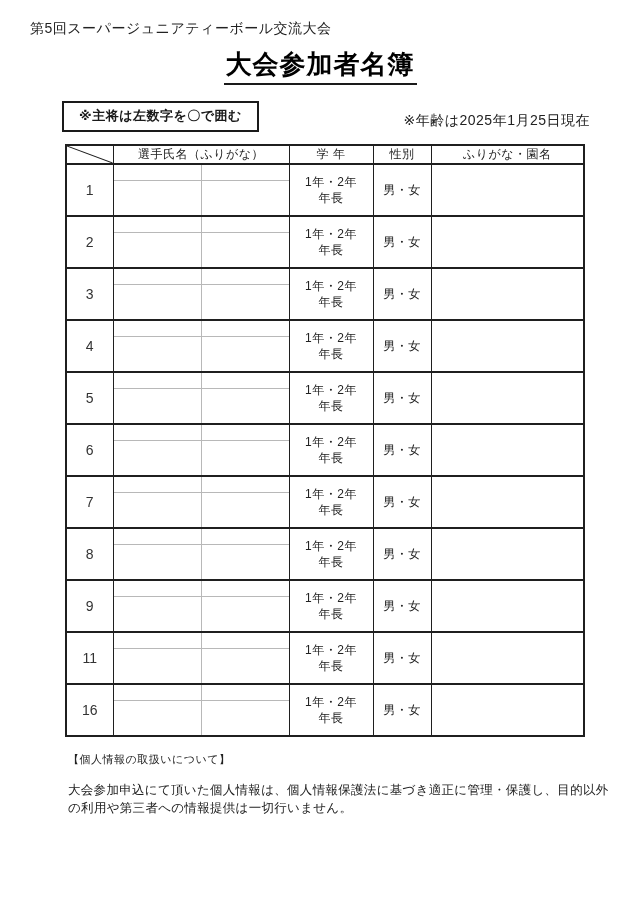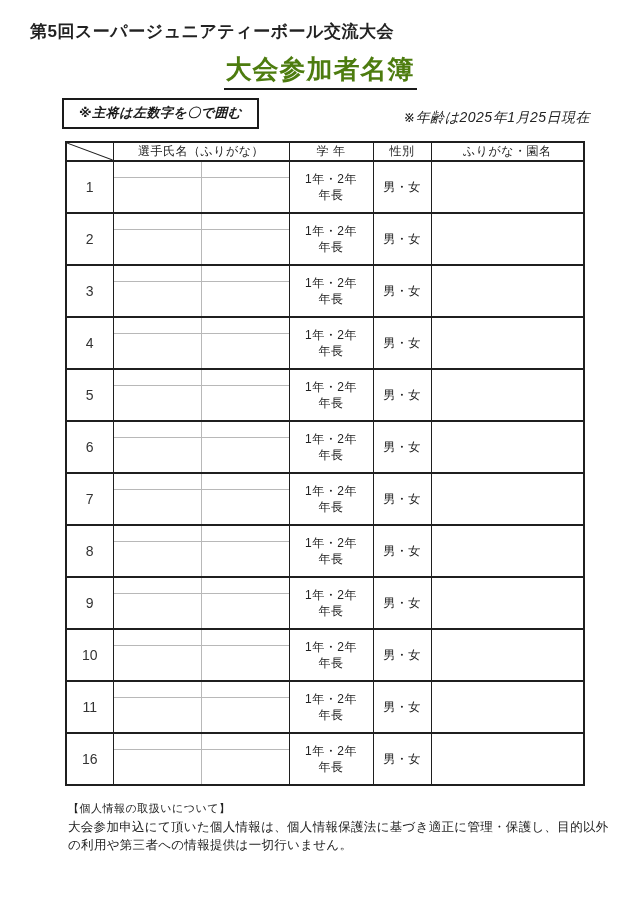--- a/index.html
+++ b/index.html
@@ -10,43 +10,41 @@
     font-family: "Liberation Sans", "DejaVu Sans", sans-serif;
     color: #222;
     position: relative;
     overflow: hidden;
   }
   .page { width: 640px; height: 906px; background: #fff; }
 
   .event-name {
     padding-top: 20px;
     margin-left: 30px;
-    font-size: 17px;
-    letter-spacing: 0.5px;
-    color: #222;
-    font-weight: bold;
+    font-size: 14px;
+    letter-spacing: 0.5px;
+    color: #222;
   }
 
   .title-wrap { text-align: center; margin-top: 9px; }
   .doc-title {
     display: inline-block;
     font-size: 26px;
     font-weight: bold;
     letter-spacing: 1px;
-    color: #4d7c0f;
+    color: #000000;
     border-bottom: 2px solid #1a1a1a;
     padding: 0 2px 1px 2px;
   }
 
   .notes-row {
     display: flex;
     justify-content: space-between;
     align-items: flex-end;
-    margin: 8px 50px 0 62px;
-    font-style: italic;
+    margin: 16px 50px 0 62px;
   }
   .captain-box {
     border: 2px solid #1a1a1a;
     padding: 4px 15px 5px 15px;
     font-size: 13px;
     font-weight: bold;
     color: #1a1a1a;
     letter-spacing: 0.5px;
   }
   .age-note {
@@ -102,21 +100,21 @@
     color: #222;
     line-height: 1.35;
     white-space: pre-line;
     letter-spacing: 0.5px;
   }
   .school-cell { background: #fff; }
 
   .footer-block { margin: 15px 40px 0 68px; width: 545px; }
   .privacy-heading { font-size: 11px; color: #222; letter-spacing: 0.5px; }
   .privacy-body {
-    margin-top: 3px;
+    margin-top: 15px;
     font-size: 12.5px;
     color: #222;
     line-height: 1.4;
     letter-spacing: 0.3px;
   }
 </style>
 </head>
 <body>
 
 <div class="page">
@@ -255,31 +253,20 @@
       <td class="name-cell">
         <div class="furigana-divider"></div>
         <div class="name-center-divider"></div>
       </td>
       <td class="grade-cell">1年・2年
 年長</td>
       <td class="gender-cell">男・女</td>
       <td class="school-cell"></td>
     </tr>
 
-    <tr>
-      <td class="no-cell">10</td>
-      <td class="name-cell">
-        <div class="furigana-divider"></div>
-        <div class="name-center-divider"></div>
-      </td>
-      <td class="grade-cell">1年・2年
-年長</td>
-      <td class="gender-cell">男・女</td>
-      <td class="school-cell"></td>
-    </tr>
 
     <tr>
       <td class="no-cell">11</td>
       <td class="name-cell">
         <div class="furigana-divider"></div>
         <div class="name-center-divider"></div>
       </td>
       <td class="grade-cell">1年・2年
 年長</td>
       <td class="gender-cell">男・女</td>

